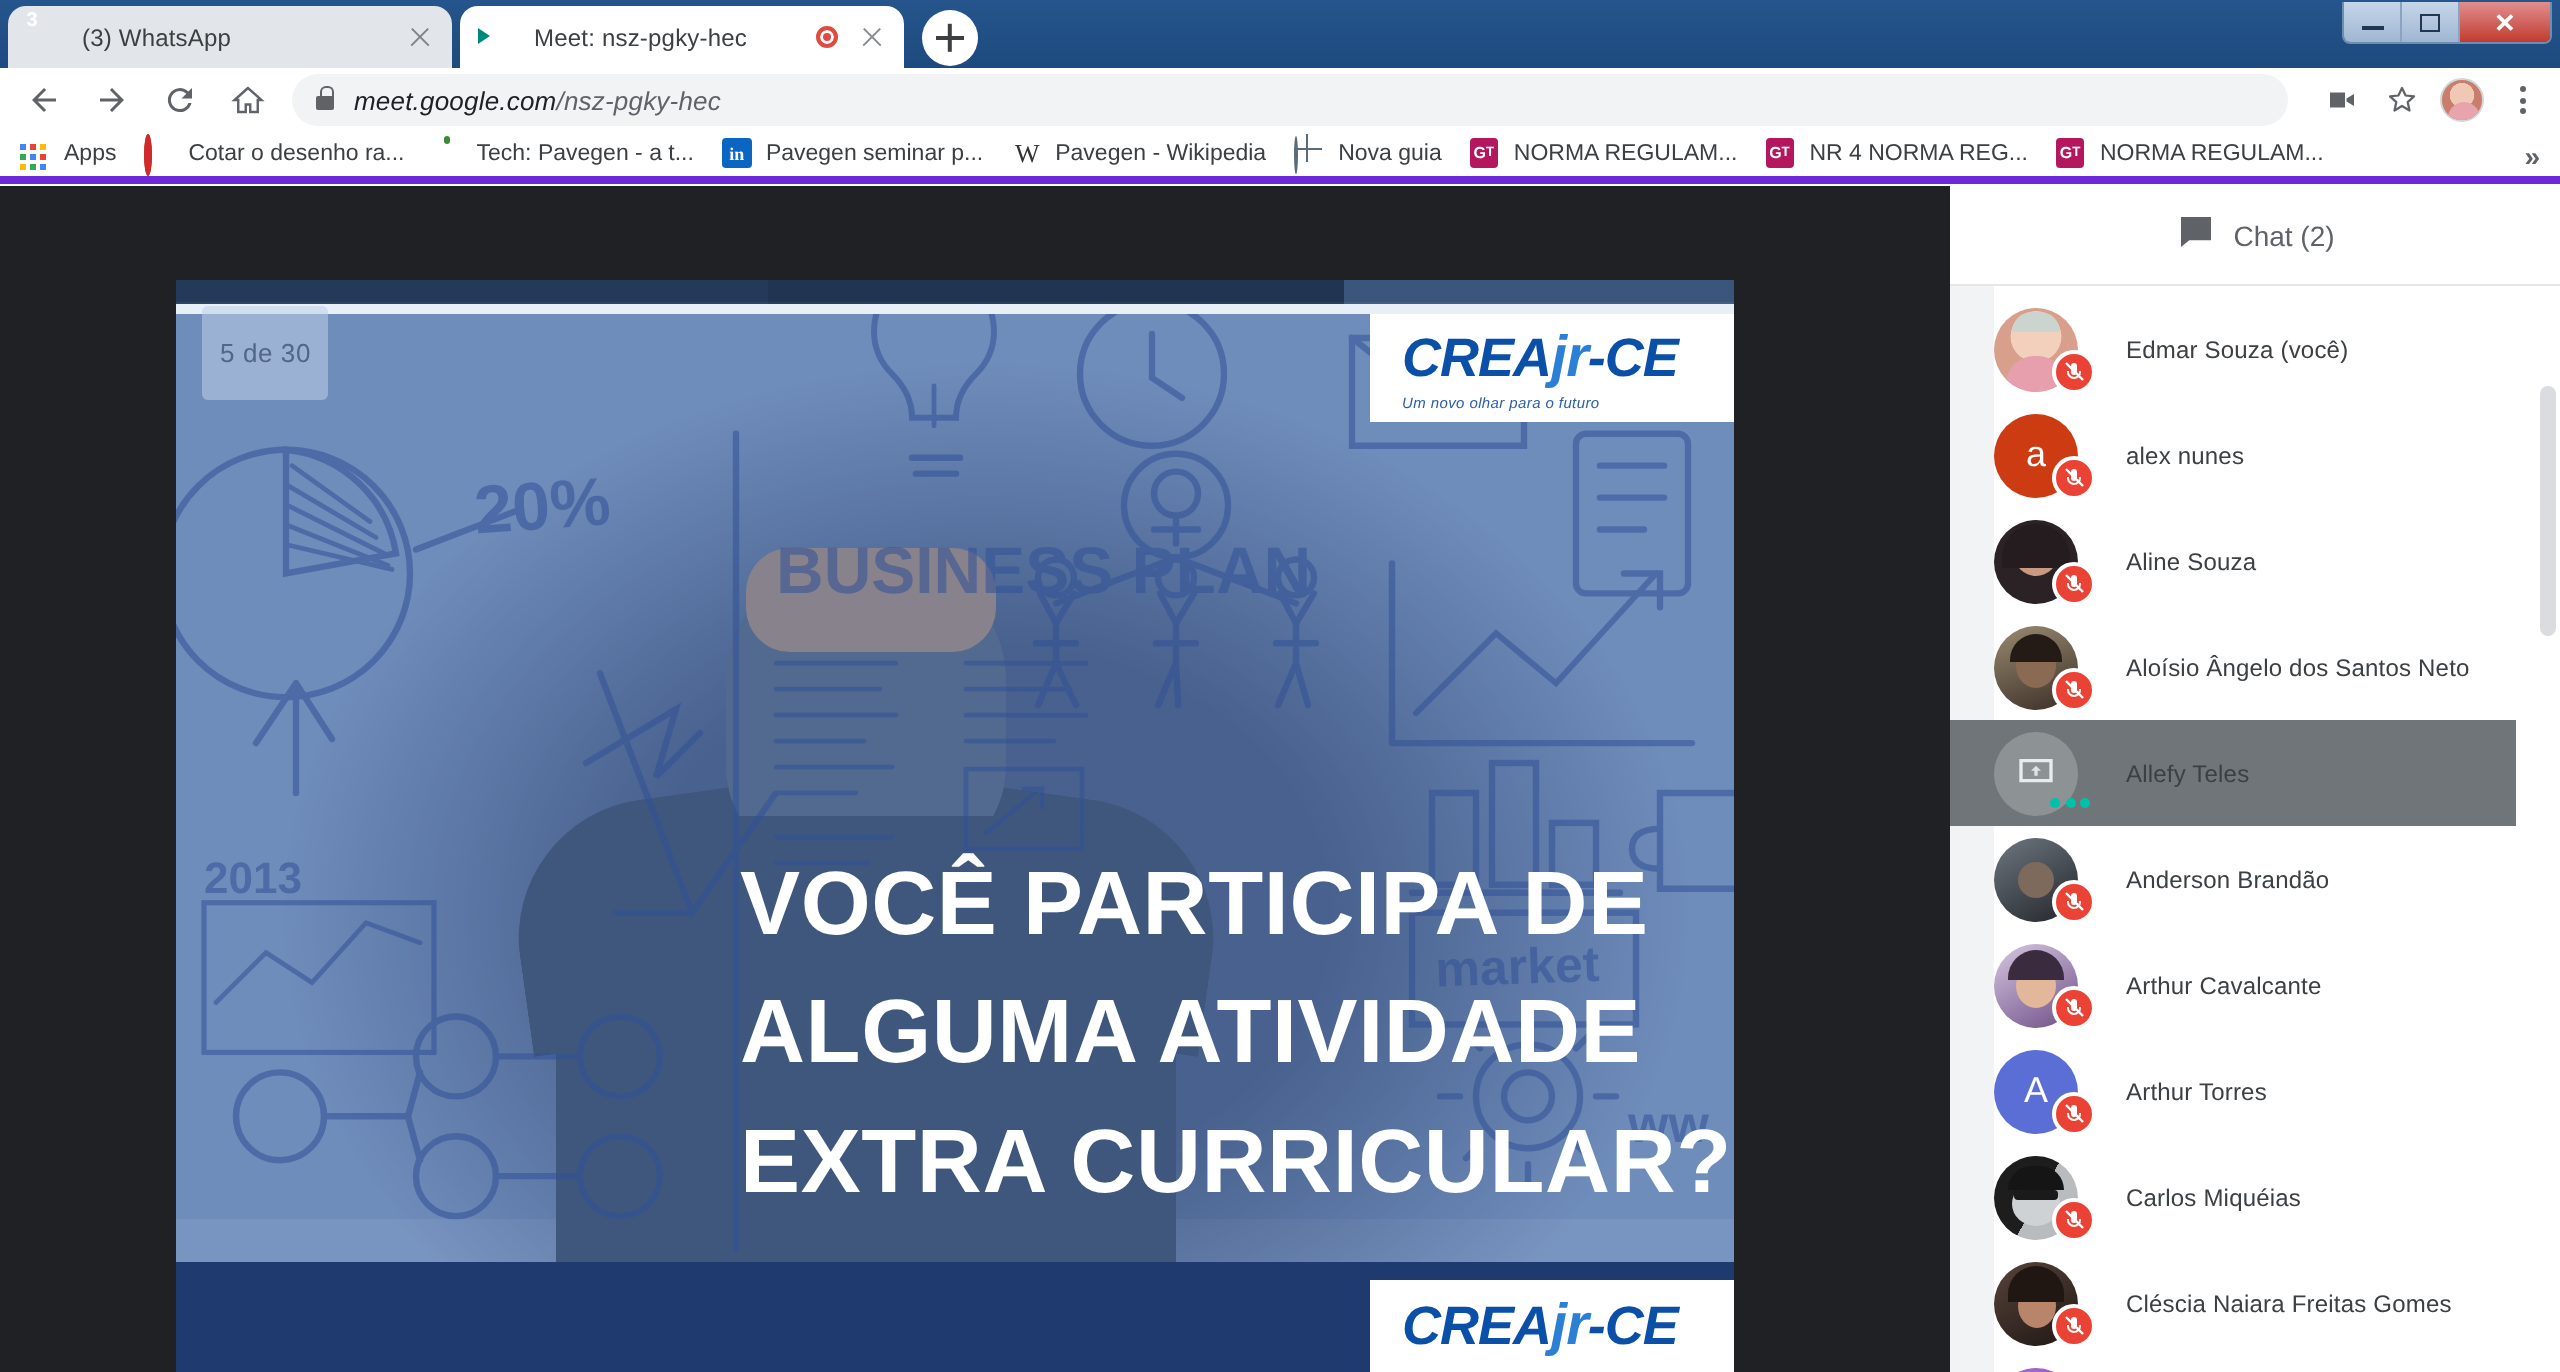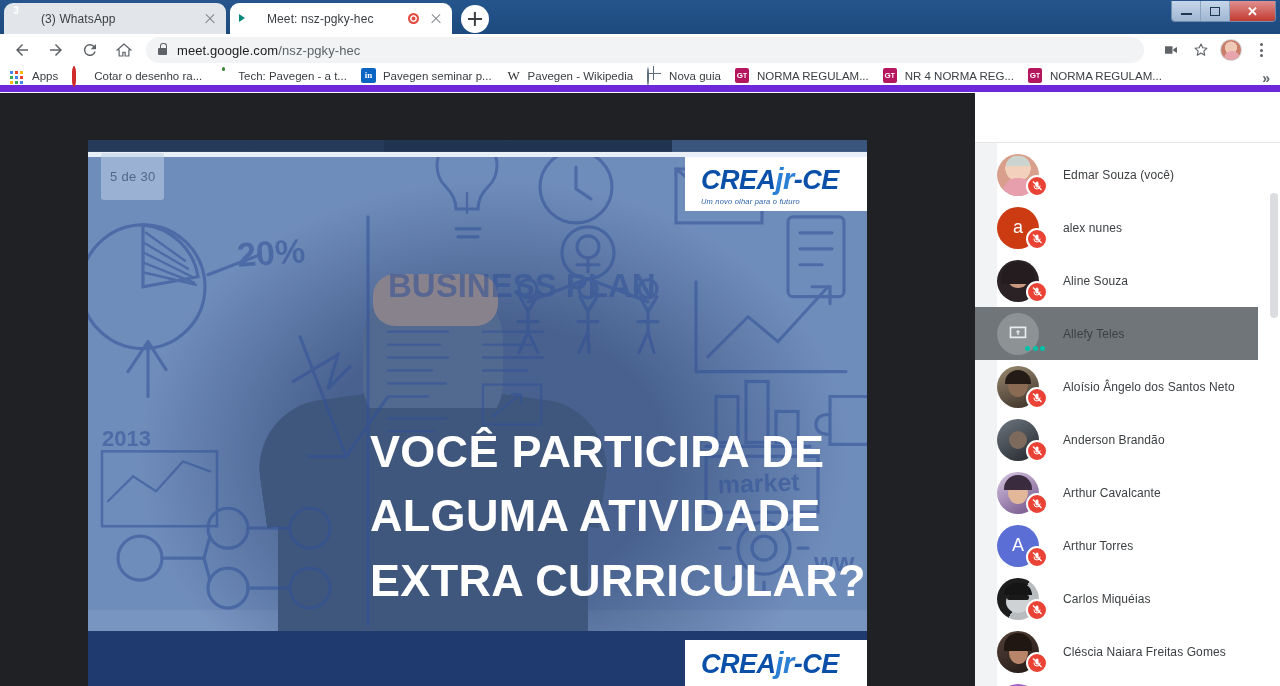--- a/index.html
+++ b/index.html
@@ -124,21 +124,21 @@
     width: 28px; height: 28px; margin-left: 6px;
     display: flex; align-items: center; justify-content: center;
     color: #5f6368;
   }
   .navbtn.first { margin-left: 8px; }
   .navbtn svg { display:block; }
   .omnibox {
     flex: 1 1 auto;
     height: 26px; margin: 0 10px 0 8px;
     background: #f1f3f4; border-radius: 13px;
-    display: flex; align-items: center; padding: 0 12px;
+    display: flex; align-items: center; padding: 0 12px; font-style: italic;
   }
   .lock {
     width: 9px; height: 7px; background: #5f6368;
     border-radius: 1px; position: relative; margin-right: 10px; margin-top: 2px;
   }
   .lock::before {
     content:''; position:absolute; left: 1.6px; top: -4.2px;
     width: 5.8px; height: 5.5px; border: 1.4px solid #5f6368;
     border-bottom: none; border-radius: 3px 3px 0 0;
   }
@@ -160,21 +160,21 @@
     border-radius: 8px 8px 0 0; background:#e7a4ad;
   }
   .dots3 { display:flex; flex-direction:column; gap:2.2px; }
   .dots3 i { width: 3px; height: 3px; border-radius:50%; background:#5f6368; display:block;}
 
   
   .bookmarks {
     position: absolute; top: 66px; left: 0;
     width: 1280px; height: 26px; background: #ffffff;
     display: flex; align-items: center;
-    border-bottom: 7px solid #6d28d9;
+    border-bottom: 4px solid #6d28d9;
   }
   .bm { display:flex; align-items:center; margin-left: 14px; max-width: 145px; }
   .bm:first-child { margin-left: 10px; }
   .bm-ico { width: 16px; height: 16px; flex:0 0 16px; margin-right:6px; position:relative; }
   .bm-label {
     font-size: 11.5px; color: #3c4043; white-space: nowrap;
     overflow: hidden; text-overflow: ellipsis;
   }
   .apps-grid { display:grid; grid-template-columns: repeat(3, 3px); gap: 2px; }
   .apps-grid i { width:3px; height:3px; display:block; }
@@ -710,20 +710,28 @@
     <div class="slide-bottom-top"></div>
     <div class="slide-bottom-bar">
       <div class="crea-logo-bottom">
         <div class="crea-wordmark"><span>CREA</span><span class="jr">jr</span><span>-CE</span></div>
       </div>
     </div>
   </div>
 
   <div class="panel">
     <div class="panel-tabs">
+      <div class="ptab">
+        <span>
+          <svg width="20" height="20" viewBox="0 0 24 24" fill="currentColor">
+              <path d="M3 3h18v14H8l-5 4V3zm4 4h10v2H7V7zm0 4h10v2H7v-2z"></path>
+            </svg>
+        </span>
+        <span>Chat (2)</span>
+      </div>
     </div>
 
     <div class="people-list">
       <div class="rail-shade"></div>
 
       <div class="prow" style="margin-top:5px;">
         <div class="p-av-wrap">
           <div class="p-av" style="background:radial-gradient(circle at 50% 34%, #f3d0bb 0 36%, #d8a08c 37% 100%);">
             <span style="position:absolute;left:6px;bottom:0;width:30px;height:18px;border-radius:14px 14px 0 0;background:#e79fae;"></span>
             <span style="position:absolute;left:9px;top:2px;width:24px;height:10px;border-radius:12px 12px 0 0;background:#cbd4cf;"></span>
@@ -763,53 +771,53 @@
             <svg width="12" height="12" viewBox="0 0 24 24">
                 <path d="M12 3a3 3 0 0 1 3 3v6a3 3 0 0 1-6 0V6a3 3 0 0 1 3-3z" fill="#fff"></path>
                 <path d="M6 11v1a6 6 0 0 0 12 0v-1" stroke="#fff" stroke-width="2" fill="none"></path>
                 <path d="M4 3l17 17" stroke="#fff" stroke-width="2.4"></path>
               </svg>
           </div>
         </div>
         <div class="p-name">Aline Souza</div>
       </div>
 
+      <div class="prow">
+        <div class="p-av-wrap">
+          <div class="p-av" style="background:linear-gradient(160deg,#9a8a70,#3a2f27);">
+            <span style="position:absolute;left:11px;top:9px;width:20px;height:22px;border-radius:50%;background:#8a6a52;"></span>
+            <span style="position:absolute;left:8px;top:4px;width:26px;height:14px;border-radius:13px 13px 0 0;background:#241b16;"></span>
+          </div>
+          <div class="p-mute">
+            <svg width="12" height="12" viewBox="0 0 24 24">
+                <path d="M12 3a3 3 0 0 1 3 3v6a3 3 0 0 1-6 0V6a3 3 0 0 1 3-3z" fill="#fff"></path>
+                <path d="M6 11v1a6 6 0 0 0 12 0v-1" stroke="#fff" stroke-width="2" fill="none"></path>
+                <path d="M4 3l17 17" stroke="#fff" stroke-width="2.4"></path>
+              </svg>
+          </div>
+        </div>
+        <div class="p-name">Aloísio Ângelo dos Santos Neto</div>
+      </div>
+
       <div class="prow presenting" style="position:relative;">
         <div class="pres-bg"></div>
         <div class="p-av-wrap" style="z-index:2;">
           <div class="p-av" style="background:#8d9295;">
             <svg width="20" height="20" viewBox="0 0 24 24" fill="#dfe3e6">
                 <path d="M3 4h18v12H3z" fill="none" stroke="#e8ecef" stroke-width="2"></path>
                 <path d="M12 7l3 3h-2v3h-2v-3H9z"></path>
               </svg>
           </div>
           <div class="p-more">
               <i></i>
               <i></i>
               <i></i>
             </div>
         </div>
         <div class="p-name" style="z-index:2;">Allefy Teles</div>
-      </div>
-
-      <div class="prow">
-        <div class="p-av-wrap">
-          <div class="p-av" style="background:linear-gradient(160deg,#9a8a70,#3a2f27);">
-            <span style="position:absolute;left:11px;top:9px;width:20px;height:22px;border-radius:50%;background:#8a6a52;"></span>
-            <span style="position:absolute;left:8px;top:4px;width:26px;height:14px;border-radius:13px 13px 0 0;background:#241b16;"></span>
-          </div>
-          <div class="p-mute">
-            <svg width="12" height="12" viewBox="0 0 24 24">
-                <path d="M12 3a3 3 0 0 1 3 3v6a3 3 0 0 1-6 0V6a3 3 0 0 1 3-3z" fill="#fff"></path>
-                <path d="M6 11v1a6 6 0 0 0 12 0v-1" stroke="#fff" stroke-width="2" fill="none"></path>
-                <path d="M4 3l17 17" stroke="#fff" stroke-width="2.4"></path>
-              </svg>
-          </div>
-        </div>
-        <div class="p-name">Aloísio Ângelo dos Santos Neto</div>
       </div>
 
       <div class="prow">
         <div class="p-av-wrap">
           <div class="p-av" style="background:linear-gradient(150deg,#6d7680,#23262b);">
             <span style="position:absolute;left:12px;top:12px;width:18px;height:18px;border-radius:50%;background:#7e6a5c;"></span>
           </div>
           <div class="p-mute">
             <svg width="12" height="12" viewBox="0 0 24 24">
                 <path d="M12 3a3 3 0 0 1 3 3v6a3 3 0 0 1-6 0V6a3 3 0 0 1 3-3z" fill="#fff"></path>

